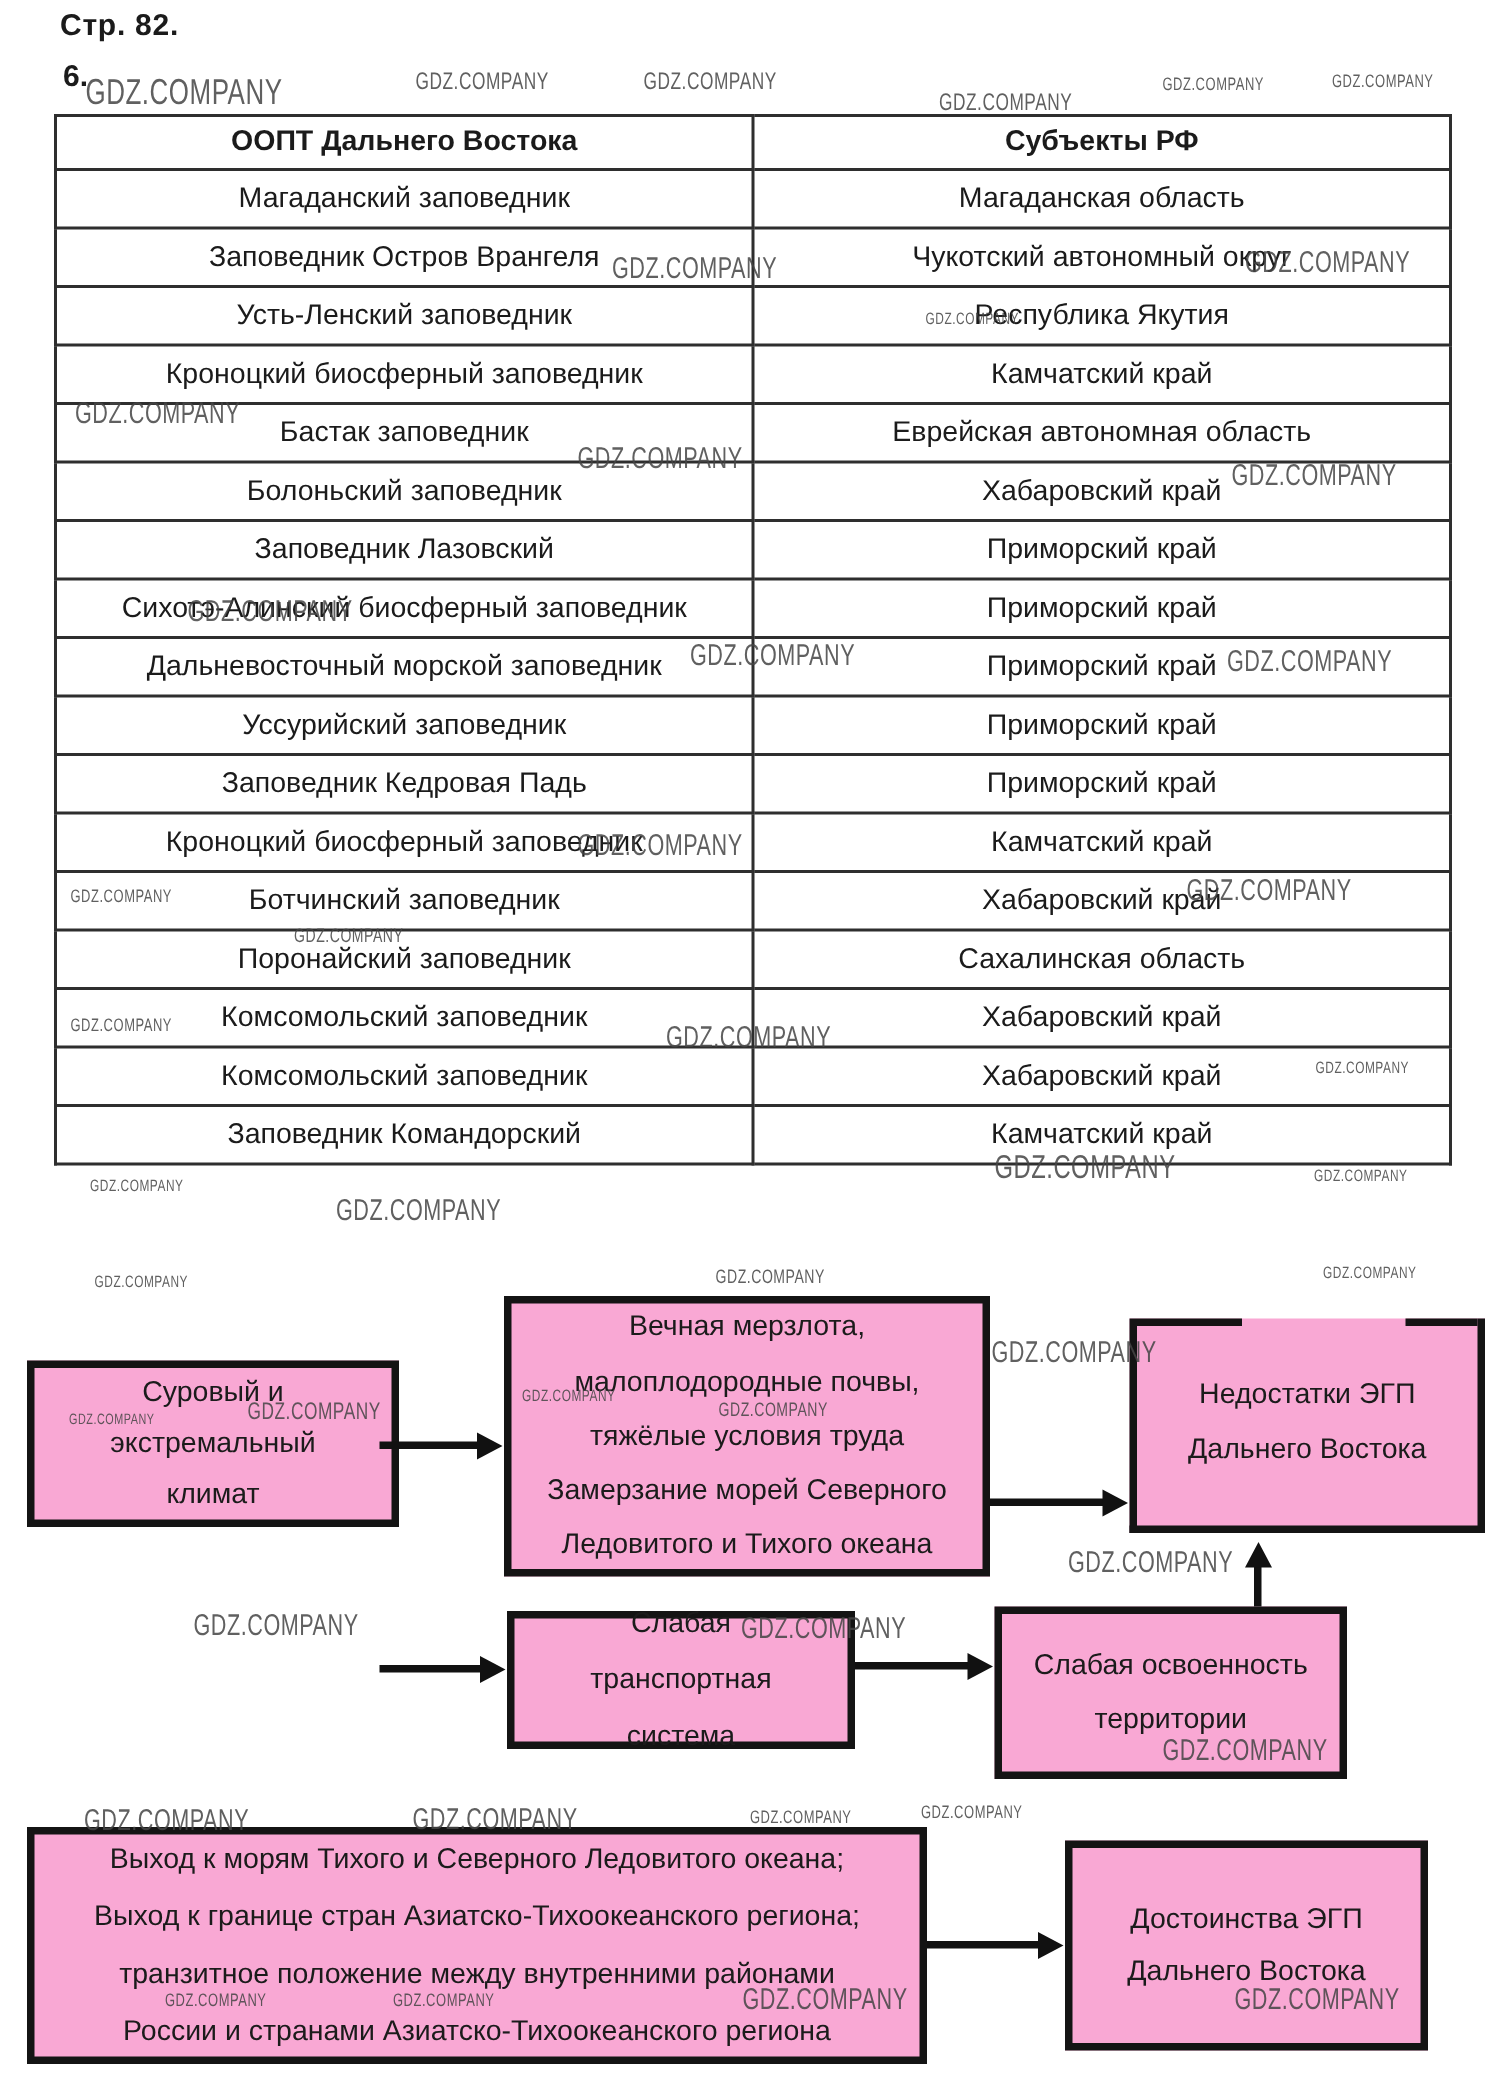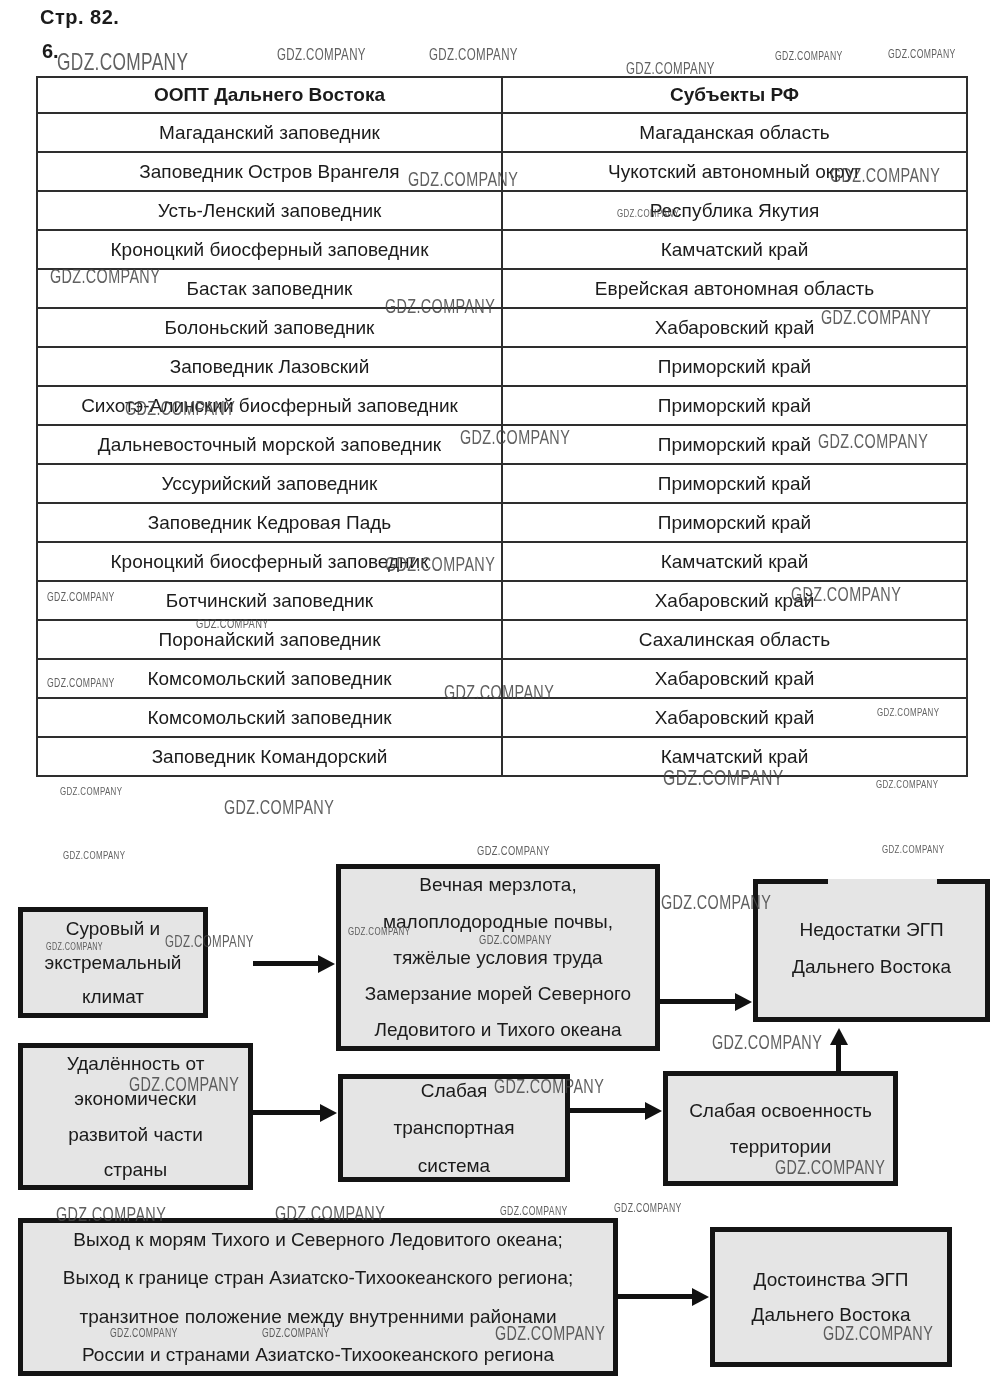--- a/index.html
+++ b/index.html
@@ -36,31 +36,31 @@
   }
   table.oopt th { font-weight: bold; height: 34px; }
   
   .section-title {
     position: absolute; left: 0; top: 818px; width: 1000px;
     text-align: center; font-size: 20px; font-weight: bold;
   }
   
   .fbox {
     position: absolute; box-sizing: border-box;
-    border: 5px solid #141414; background: #e5e5e5;
+    border: 5px solid #141414; background: #f9a8d4;
     display: flex; flex-direction: column;
     justify-content: center; align-items: center;
     text-align: center; font-size: 19px; line-height: 1.12;
   }
   .fbox .ln { white-space: nowrap; }
-  #box-harsh    { left: 18px;  top: 907px;  width: 190px; height: 111px; row-gap: 13px; }
+  #box-harsh    { left: 18px;  top: 907px;  width: 248px; height: 111px; row-gap: 13px; }
   #box-perma    { left: 336px; top: 864px;  width: 324px; height: 187px; row-gap: 15px; }
   #box-disadv   { left: 753px; top: 879px;  width: 237px; height: 143px; row-gap: 16px; border-top: none; }
   #box-remote   { left: 18px;  top: 1043px; width: 235px; height: 147px; row-gap: 14px; }
-  #box-transp   { left: 338px; top: 1074px; width: 232px; height: 108px; row-gap: 16px; }
+  #box-transp   { left: 338px; top: 1074px; width: 232px; height: 92px; row-gap: 16px; }
   #box-devel    { left: 663px; top: 1071px; width: 235px; height: 115px; row-gap: 14px; }
   #box-access   { left: 18px;  top: 1218px; width: 600px; height: 158px; row-gap: 17px; }
   #box-advant   { left: 710px; top: 1227px; width: 242px; height: 140px; row-gap: 14px; }
   
   .top-seg { position: absolute; top: 0; height: 5px; background: #141414; }
   #box-disadv .seg-l { left: 0; width: 70px; }
   #box-disadv .seg-r { right: 0; width: 48px; }
   
   .harrow { position: absolute; height: 5px; background: #111; }
   .harrow::after {
@@ -187,26 +187,20 @@
       <div class="ln">малоплодородные почвы,</div>
       <div class="ln">тяжёлые условия труда</div>
       <div class="ln">Замерзание морей Северного</div>
       <div class="ln">Ледовитого и Тихого океана</div>
     </div>
   <div class="fbox" id="box-disadv">
     <i class="top-seg seg-l"></i>
     <i class="top-seg seg-r"></i>
   <div class="ln">Недостатки ЭГП</div>
       <div class="ln">Дальнего Востока</div>
-    </div>
-  <div class="fbox" id="box-remote">
-      <div class="ln">Удалённость от</div>
-      <div class="ln">экономически</div>
-      <div class="ln">развитой части</div>
-      <div class="ln">страны</div>
     </div>
   <div class="fbox" id="box-transp">
       <div class="ln">Слабая</div>
       <div class="ln">транспортная</div>
       <div class="ln">система</div>
     </div>
   <div class="fbox" id="box-devel">
       <div class="ln">Слабая освоенность</div>
       <div class="ln">территории</div>
     </div>

